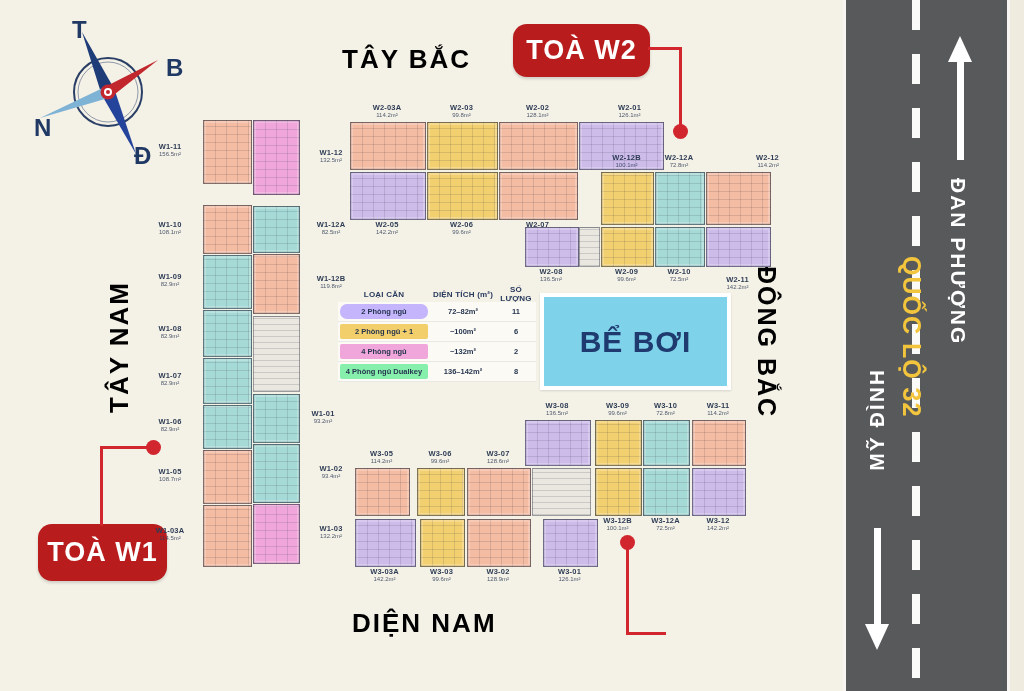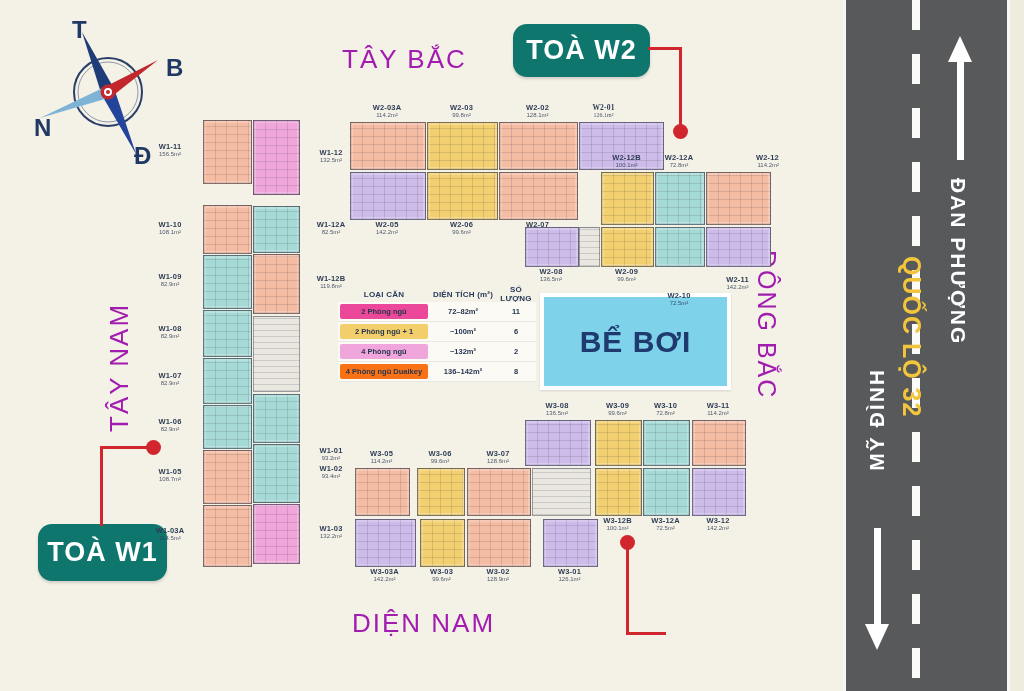--- a/index.html
+++ b/index.html
@@ -12,26 +12,26 @@
       repeating-linear-gradient(0deg, rgba(40,45,60,.14) 0 1px, transparent 1px 8px),
       repeating-linear-gradient(90deg, rgba(40,45,60,.14) 0 1px, transparent 1px 11px);
     box-shadow:inset 0 0 0 2px rgba(255,255,255,.22);}
   .core{position:absolute;background:#E9E7E0;border:1px solid rgba(40,45,60,.40);
     background-image:repeating-linear-gradient(0deg, rgba(40,45,60,.16) 0 1px, transparent 1px 6px);}
   .unit-label{position:absolute;text-align:center;color:#2E3D55;line-height:1.08;white-space:nowrap;}
   .unit-label .nm{display:block;font-size:7.5px;font-weight:bold;letter-spacing:.2px;}
   .unit-label .ar{display:block;font-size:6px;opacity:.85;}
 
   
-  .dir{position:absolute;color:#a21caf;font-weight:normal;font-size:26px;letter-spacing:2px;white-space:nowrap;}
+  .dir{position:absolute;color:#000000;font-weight:bold;font-size:26px;letter-spacing:2px;white-space:nowrap;text-align:center;}
   .dir.vert-down{writing-mode:vertical-rl;}
   .dir.vert-up{writing-mode:vertical-rl;transform:rotate(180deg);}
 
   
-  .tag{position:absolute;background:#0f766e;border-radius:14px;color:#fff;font-weight:bold;
+  .tag{position:absolute;background:#b91c1c;border-radius:14px;color:#fff;font-weight:bold;
     font-size:27px;letter-spacing:1px;display:flex;align-items:center;justify-content:center;
     box-shadow:0 2px 3px rgba(0,0,0,.15);}
   .conn{position:absolute;background:#D2262E;}
   .dot{position:absolute;width:15px;height:15px;border-radius:50%;background:#D2262E;}
 
   
   .legend{position:absolute;left:338px;top:286px;width:198px;}
   .lg-head,.lg-row{display:flex;align-items:center;}
   .lg-head{height:16px;color:#27395C;font-weight:bold;font-size:8px;letter-spacing:.2px;}
   .lg-row{height:19px;background:rgba(253,252,249,.8);border-bottom:1px solid rgba(0,0,0,.07);}
@@ -103,42 +103,42 @@
   <div class="dot" style="left:620px;top:535px;"></div>
 
   <div class="legend">
     <div class="lg-head">
       <span class="lg-c1">LOẠI CĂN</span>
       <span class="lg-c2">DIỆN TÍCH (m²)</span>
       <span class="lg-c3">SỐ LƯỢNG</span>
     </div>
     <div class="lg-row">
       <span class="lg-c1">
-          <span class="lg-swatch" style="background-color: #ec4899;">2 Phòng ngủ</span>
+          <span class="lg-swatch" style="background-color: #c4b5fd; border-radius: 7px;">2 Phòng ngủ</span>
         </span>
       <span class="lg-c2 lg-val">72–82m²</span>
       <span class="lg-c3 lg-val">11</span>
     </div>
     <div class="lg-row">
       <span class="lg-c1">
           <span class="lg-swatch" style="background-color: rgb(242, 207, 107);">2 Phòng ngủ + 1</span>
         </span>
       <span class="lg-c2 lg-val">~100m²</span>
       <span class="lg-c3 lg-val">6</span>
     </div>
     <div class="lg-row">
       <span class="lg-c1">
           <span class="lg-swatch" style="background-color: rgb(240, 166, 219);">4 Phòng ngủ</span>
         </span>
       <span class="lg-c2 lg-val">~132m²</span>
       <span class="lg-c3 lg-val">2</span>
     </div>
     <div class="lg-row">
       <span class="lg-c1">
-          <span class="lg-swatch" style="background-color: #f97316;">4 Phòng ngủ Dualkey</span>
+          <span class="lg-swatch" style="background-color: #86efac;">4 Phòng ngủ Dualkey</span>
         </span>
       <span class="lg-c2 lg-val">136–142m²</span>
       <span class="lg-c3 lg-val">8</span>
     </div>
   </div>
 
   <div class="pool">
     <span>BỂ BƠI</span>
   </div>
 
@@ -196,21 +196,21 @@
       <div class="unit-label" style="left: 302px; top: 220.5px; width: 58px;">
         <span class="nm">W1-12A</span>
         <span class="ar">82.5m²</span>
       </div>
       <div class="unit" style="left: 253px; top: 254px; width: 45px; height: 58px; background-color: rgb(244, 188, 162);"></div>
       <div class="unit-label" style="left: 302px; top: 275px; width: 58px;">
         <span class="nm">W1-12B</span>
         <span class="ar">119.8m²</span>
       </div>
       <div class="unit" style="left: 253px; top: 394px; width: 45px; height: 47px; background-color: rgb(166, 218, 214);"></div>
-      <div class="unit-label" style="left: 302px; top: 409.5px; width: 58px; margin-top: 37px;">
+      <div class="unit-label" style="left: 294px; top: 409.5px; width: 58px;">
         <span class="nm">W1-01</span>
         <span class="ar">93.2m²</span>
       </div>
       <div class="unit" style="left: 253px; top: 444px; width: 45px; height: 57px; background-color: rgb(166, 218, 214);"></div>
       <div class="unit-label" style="left: 302px; top: 464.5px; width: 58px;">
         <span class="nm">W1-02</span>
         <span class="ar">93.4m²</span>
       </div>
       <div class="unit" style="left: 253px; top: 504px; width: 45px; height: 58px; background-color: rgb(240, 166, 219);"></div>
       <div class="unit-label" style="left: 302px; top: 525px; width: 58px;">
@@ -226,21 +226,21 @@
       <div class="unit-label" style="left: 417px; top: 104px; width: 89px;">
         <span class="nm">W2-03</span>
         <span class="ar">99.8m²</span>
       </div>
       <div class="unit" style="left: 499px; top: 122px; width: 77px; height: 46px; background-color: rgb(244, 188, 162);"></div>
       <div class="unit-label" style="left: 489px; top: 104px; width: 97px;">
         <span class="nm">W2-02</span>
         <span class="ar">128.1m²</span>
       </div>
       <div class="unit" style="left: 579px; top: 122px; width: 83px; height: 46px; background-color: rgb(205, 187, 234);"></div>
-      <div class="unit-label" style="left: 552px; top: 104px; width: 103px; font-family: Liberation Serif, serif;">
+      <div class="unit-label" style="left: 578px; top: 104px; width: 103px;">
         <span class="nm">W2-01</span>
         <span class="ar">126.1m²</span>
       </div>
       <div class="unit" style="left: 350px; top: 172px; width: 74px; height: 46px; background-color: rgb(205, 187, 234);"></div>
       <div class="unit-label" style="left: 340px; top: 221px; width: 94px;">
         <span class="nm">W2-05</span>
         <span class="ar">142.2m²</span>
       </div>
       <div class="unit" style="left: 427px; top: 172px; width: 69px; height: 46px; background-color: rgb(242, 208, 112);"></div>
       <div class="unit-label" style="left: 417px; top: 221px; width: 89px;">
@@ -271,21 +271,21 @@
       <div class="unit-label" style="left: 515px; top: 268px; width: 72px;">
         <span class="nm">W2-08</span>
         <span class="ar">136.5m²</span>
       </div>
       <div class="unit" style="left: 601px; top: 227px; width: 51px; height: 38px; background-color: rgb(242, 208, 112);"></div>
       <div class="unit-label" style="left: 591px; top: 268px; width: 71px;">
         <span class="nm">W2-09</span>
         <span class="ar">99.6m²</span>
       </div>
       <div class="unit" style="left: 655px; top: 227px; width: 48px; height: 38px; background-color: rgb(166, 218, 214);"></div>
-      <div class="unit-label" style="left: 645px; top: 268px; width: 68px; margin-top: 24px;">
+      <div class="unit-label" style="left: 645px; top: 268px; width: 68px;">
         <span class="nm">W2-10</span>
         <span class="ar">72.5m²</span>
       </div>
       <div class="unit" style="left: 706px; top: 227px; width: 63px; height: 38px; background-color: rgb(205, 187, 234);"></div>
       <div class="unit-label" style="left: 696px; top: 268px; width: 83px; margin-top: 8px;">
         <span class="nm">W2-11</span>
         <span class="ar">142.2m²</span>
       </div>
       <div class="unit" style="left: 525px; top: 420px; width: 64px; height: 44px; background-color: rgb(205, 187, 234);"></div>
       <div class="unit-label" style="left: 515px; top: 402px; width: 84px;">

